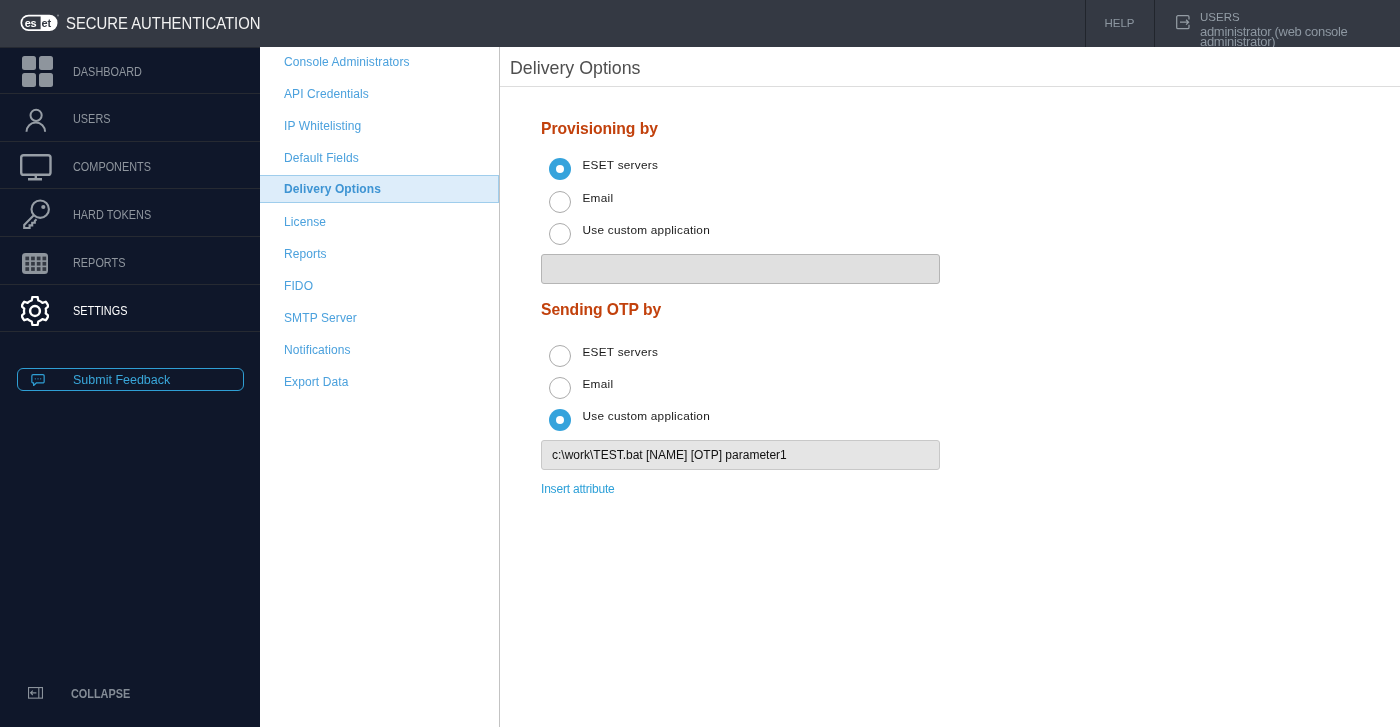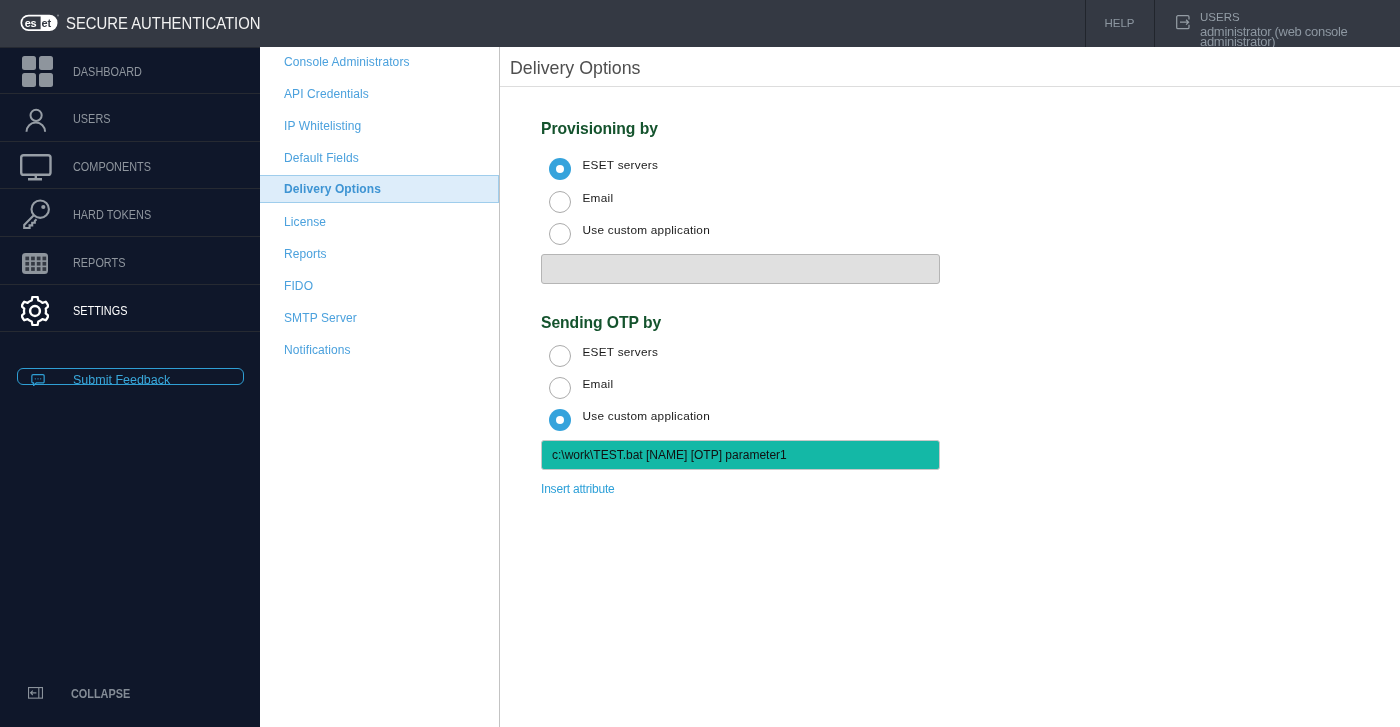--- a/index.html
+++ b/index.html
@@ -15,42 +15,42 @@
 .tsep{position:absolute;top:0;width:1px;height:47px;background:#21252c}
 #help{position:absolute;left:1085px;top:0;width:69px;height:63px;line-height:47px;text-align:center;color:#8d97a1;font-size:11.5px}
 #lgicon{position:absolute;left:1176px;top:14.8px}
 #lgtext{position:absolute;left:1200px;top:12px;color:#939da6;font-size:11.5px;line-height:10px}
 #lgsub{position:absolute;left:1200px;top:26.5px;color:#8d97a1;font-size:13px;letter-spacing:-0.3px;line-height:10px}
 
 
 .mrow{position:absolute;left:0;width:260px;border-bottom:1px solid #262a32}
 .mlabel{position:absolute;left:73px;font-size:12.3px;line-height:14px;color:#8f969e;transform:scaleX(0.885);transform-origin:left top}
 .micon{position:absolute}
-#fbbtn{position:absolute;left:17px;top:320px;width:227px;height:17px;border:1px solid #2f9fd4;border-radius:6px}
+#fbbtn{position:absolute;left:17px;top:320px;width:227px;height:23px;border:1px solid #2f9fd4;border-radius:6px}
 #fbtext{position:absolute;left:55px;top:4px;font-size:12.5px;color:#39a7da}
 #collapse{position:absolute;left:28px;top:639px}
 #coltext{position:absolute;left:71px;top:638.5px;font-size:12.3px;font-weight:bold;color:#848c96;transform:scaleX(0.885);transform-origin:left top}
 
 
 #nav2 ul{list-style:none;margin-top:-1.5px}
 #nav2 li{height:32px;display:flex;align-items:center;padding-left:24px;font-size:12px;letter-spacing:0.1px;color:#4ba1dd}
 #nav2 li.sel{height:28px;background:#ddedfa;border-top:1px solid #9fcdec;border-bottom:1px solid #9fcdec;border-right:1px solid #9fcdec;margin:1.5px 0 2.5px;font-weight:bold;color:#3e94d3}
 
 
 #hdr{position:absolute;left:0;top:0;width:900px;height:40px;border-bottom:1px solid #ddd}
 #hdrtext{position:absolute;left:10px;top:11px;font-size:17.8px;line-height:21px;color:#4f4f4f}
-.secthead{position:absolute;left:41px;font-size:15.7px;line-height:17px;letter-spacing:-0.05px;font-weight:bold;color:#14532d}
+.secthead{position:absolute;left:41px;font-size:15.7px;line-height:17px;letter-spacing:-0.05px;font-weight:bold;color:#c2410c}
 .rrow{position:absolute;left:49px;height:22px;display:flex;}
 .radio{width:22px;height:22px;border-radius:50%;border:1.2px solid #ababab;background:#fff;flex:none}
 .radio.on{border:none;background:#35a3dc;position:relative}
 .radio.on:after{content:"";position:absolute;left:7px;top:7px;width:8px;height:8px;border-radius:50%;background:#fff}
 .rlabel{margin-left:11.5px;font-size:11.8px;letter-spacing:0.25px;color:#1a1a1a}
 .inp{position:absolute;left:41px;width:399px;height:30px;border-radius:3px}
 #inp1{background:#e0e0e0;border:1px solid #b5b5b5}
-#inp2{background:#14b8a6;border:1px solid #c8c8c8;font-size:12px;color:#111;line-height:28px;padding-left:10px}
+#inp2{background:#e5e5e5;border:1px solid #c8c8c8;font-size:12px;color:#111;line-height:28px;padding-left:10px}
 #insattr{position:absolute;left:41px;font-size:12px;letter-spacing:-0.2px;color:#2da0d8}
 </style>
 </head>
 <body>
 <div id="topbar">
   <svg id="logo" width="39" height="18" viewBox="0 0 39 18">
     <rect x="0.5" y="0.7" width="37" height="16.3" rx="8.1" fill="#fff"></rect>
     <path d="M8.5,2.5 H20.6 V15.2 H8.5 A6.35,6.35 0 0 1 2.15,8.85 A6.35,6.35 0 0 1 8.5,2.5 Z" fill="#343943"></path>
     <text x="4.7" y="12.9" font-size="11" font-weight="bold" letter-spacing="-0.3" fill="#fff" font-family="Liberation Sans">es</text>
     <text x="21.6" y="12.9" font-size="11" font-weight="bold" letter-spacing="-0.3" fill="#343943" font-family="Liberation Sans">et</text>
@@ -163,20 +163,21 @@
     <li>Console Administrators</li>
     <li>API Credentials</li>
     <li>IP Whitelisting</li>
     <li>Default Fields</li>
     <li class="sel">Delivery Options</li>
     <li>License</li>
     <li>Reports</li>
     <li>FIDO</li>
     <li>SMTP Server</li>
     <li>Notifications</li>
+    <li>Export Data</li>
   </ul>
 </div>
 
 <div id="main">
   <div id="hdr">
       <div id="hdrtext">Delivery Options</div>
     </div>
   <div class="secthead" style="top:72.5px">Provisioning by</div>
   <div class="rrow" style="top:111px">
       <span class="radio on"></span>
@@ -184,21 +185,21 @@
     </div>
   <div class="rrow" style="top:143.5px">
       <span class="radio"></span>
       <span class="rlabel">Email</span>
     </div>
   <div class="rrow" style="top:175.5px">
       <span class="radio"></span>
       <span class="rlabel">Use custom application</span>
     </div>
   <div class="inp" id="inp1" style="top:207px"></div>
-  <div class="secthead" style="top:267px">Sending OTP by</div>
+  <div class="secthead" style="top:254px">Sending OTP by</div>
   <div class="rrow" style="top:297.5px">
       <span class="radio"></span>
       <span class="rlabel">ESET servers</span>
     </div>
   <div class="rrow" style="top:330px">
       <span class="radio"></span>
       <span class="rlabel">Email</span>
     </div>
   <div class="rrow" style="top:362px">
       <span class="radio on"></span>

